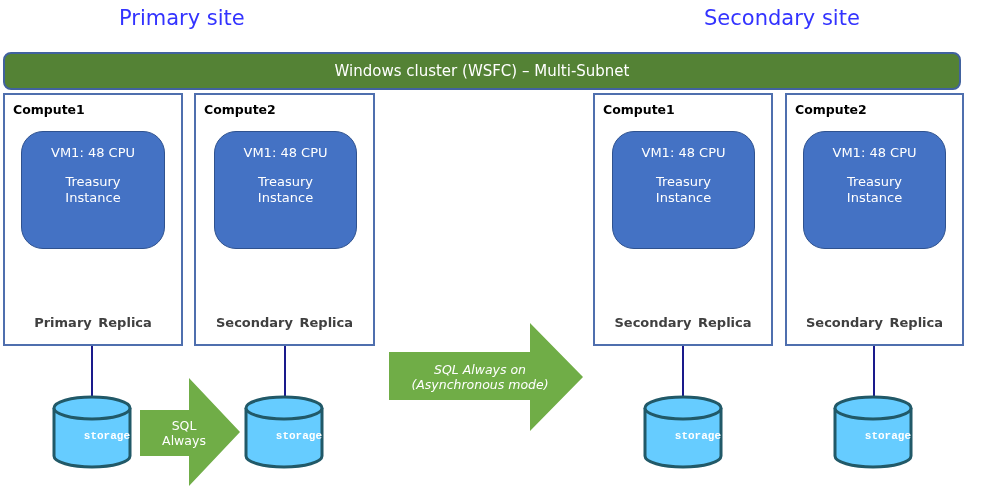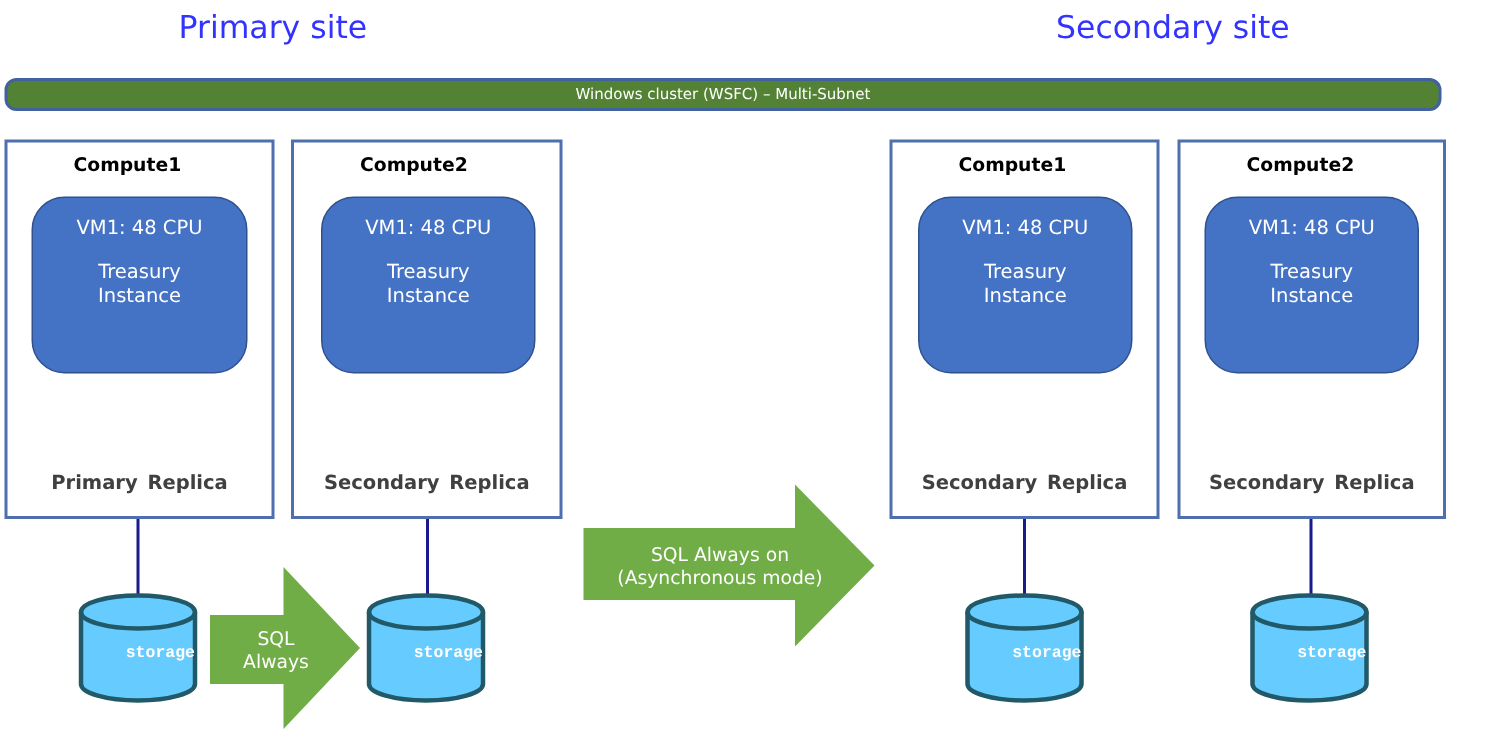--- a/index.html
+++ b/index.html
@@ -1,27 +1,27 @@
 <!DOCTYPE html>
 <html><head>
   <meta charset="utf-8">
   <style>
     html, body { margin: 0; padding: 0; background: #ffffff; }
     body { width: 999px; height: 488px; position: relative; overflow: hidden;
            font-family: "DejaVu Sans", "Liberation Sans", sans-serif; }
     .site-title { position: absolute; top: 6px; font-size: 21px; color: #3333ff; white-space: nowrap; }
     #title-primary { left: 119px; text-align: right; }
     #title-secondary { left: 704px; }
-    .cluster-bar { position: absolute; left: 3px; top: 52px; width: 958px; height: 22px;
+    .cluster-bar { position: absolute; left: 3px; top: 52px; width: 958px; height: 38px;
                    background: #548235; border: 2px solid #41629e; border-radius: 8px;
-                   box-sizing: border-box; color: #ffffff; font-size: 10px;
+                   box-sizing: border-box; color: #ffffff; font-size: 15px;
                    display: flex; align-items: center; justify-content: center; }
     .compute { position: absolute; top: 93px; height: 253px; border: 2px solid #4f6fae;
                background: #ffffff; box-sizing: border-box; }
-    .compute-title { position: absolute; left: 8px; top: 7px; font-size: 12.5px; font-weight: bold; color: #000000; margin-left: 36px; }
+    .compute-title { position: absolute; left: 8px; top: 7px; font-size: 12.5px; font-weight: bold; color: #000000; }
     .vm { position: absolute; top: 36px; left: 16px; right: 16px; height: 118px;
           background: #4472c4; border: 1.5px solid #2f528f; border-radius: 22px;
           color: #ffffff; text-align: center; font-size: 13px; box-sizing: border-box; }
     .vm-cpu { display: block; margin-top: 13px; }
     .vm-inst { display: block; margin-top: 14px; line-height: 16px; }
     .replica { position: absolute; left: 0; right: 0; bottom: 14px; text-align: center;
                color: #404040; font-weight: bold; font-size: 13px; word-spacing: 2px; }
     .connector { position: absolute; width: 2px; background: #1a1a8c; }
     svg.overlay { position: absolute; left: 0; top: 0; }
     .arrow-text { position: absolute; color: #ffffff; font-size: 12.5px; text-align: center; line-height: 15px; }
@@ -110,21 +110,21 @@
   <g>
     <path d="M835,408 L835,456 A38,11 0 0 0 911,456 L911,408" fill="#66ccff" stroke="#215968" stroke-width="3"></path>
     <ellipse cx="873" cy="408" rx="38" ry="11" fill="#66ccff" stroke="#215968" stroke-width="3"></ellipse>
   </g>
 </svg>
 
 <div class="arrow-text" style="left:142px; top:418px; width:84px;text-align:center;">
   <span>SQL</span><br>
   <span>Always</span>
 </div>
-<div class="arrow-text" style="left:385px; top:362px; width:190px;">
+<div class="arrow-text" style="left:385px; top:362px; width:190px;font-style:italic;">
   <span>SQL Always on</span><br>
   <span>(Asynchronous mode)</span>
 </div>
 
 <div class="storage-label" style="left:54px; top:430px; width:76px;">storage</div>
 <div class="storage-label" style="left:246px; top:430px; width:76px;">storage</div>
 <div class="storage-label" style="left:645px; top:430px; width:76px;">storage</div>
 <div class="storage-label" style="left:835px; top:430px; width:76px;">storage</div>
 
 </body></html>

